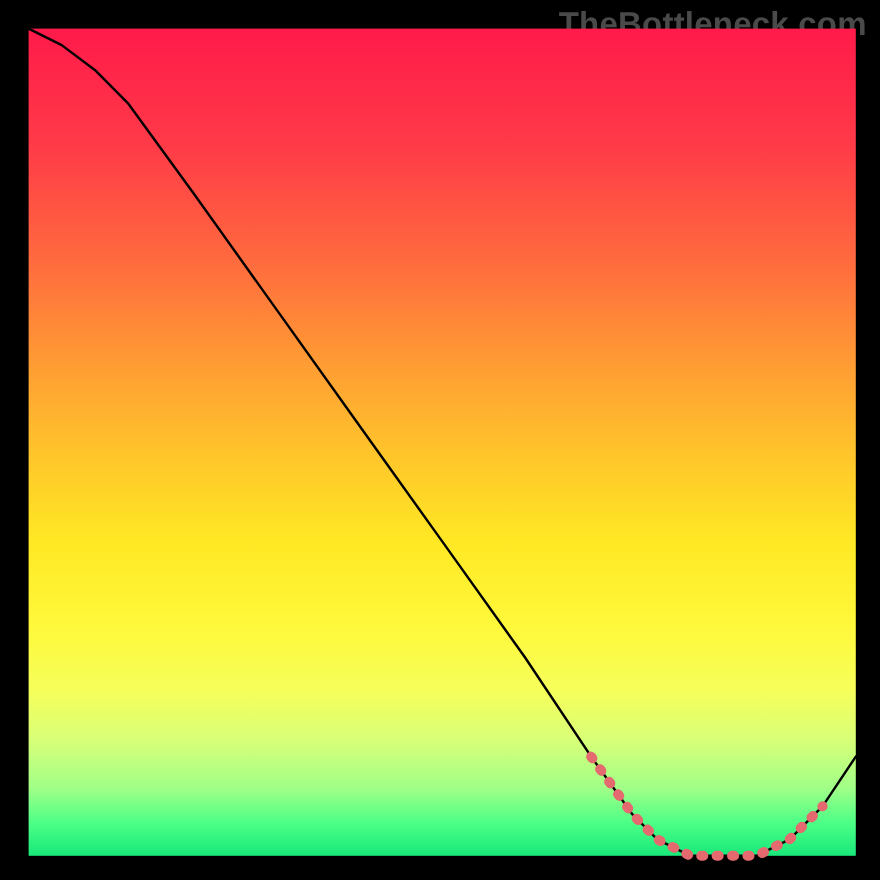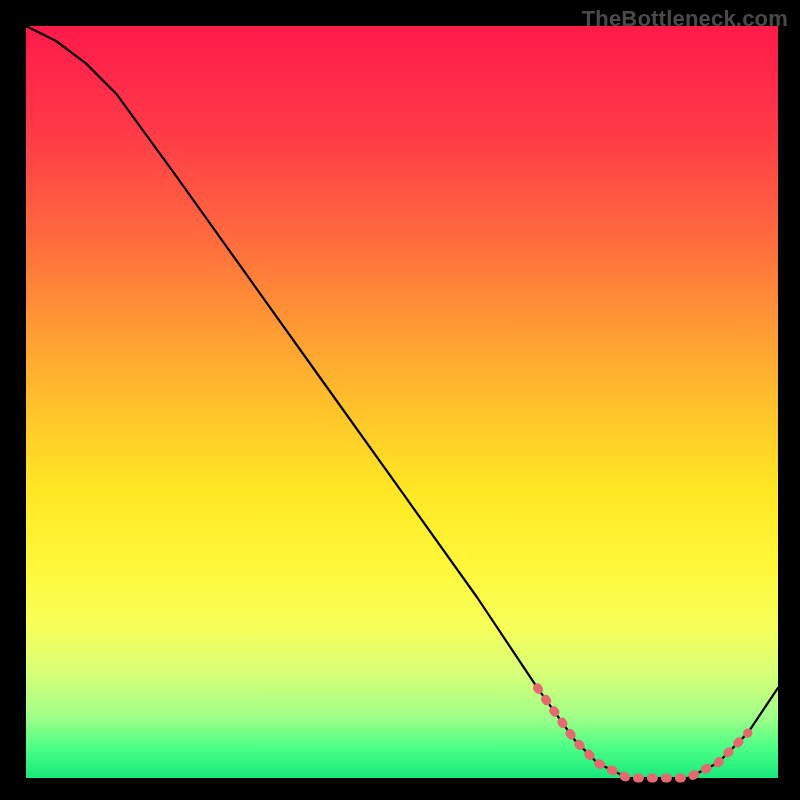--- a/index.html
+++ b/index.html
@@ -15,21 +15,21 @@
     position: relative;
     width: 800px;
     height: 800px;
     background: #000;
   }
   .watermark {
     position: absolute;
     top: 6px;
     right: 12px;
     color: #4a4a4a;
-    font-size: 22px;
+    font-size: 30px;
     font-weight: 600;
     letter-spacing: 0.2px;
     user-select: none;
   }
   .plot {
     position: absolute;
     left: 26px;
     top: 26px;
     width: 752px;
     height: 752px;

